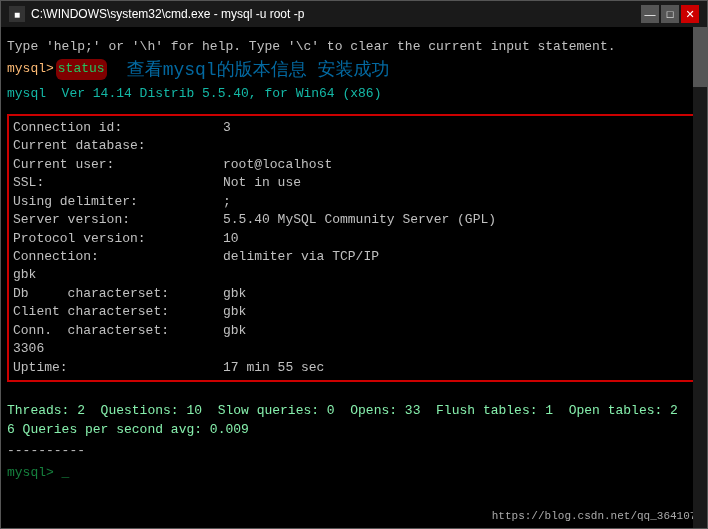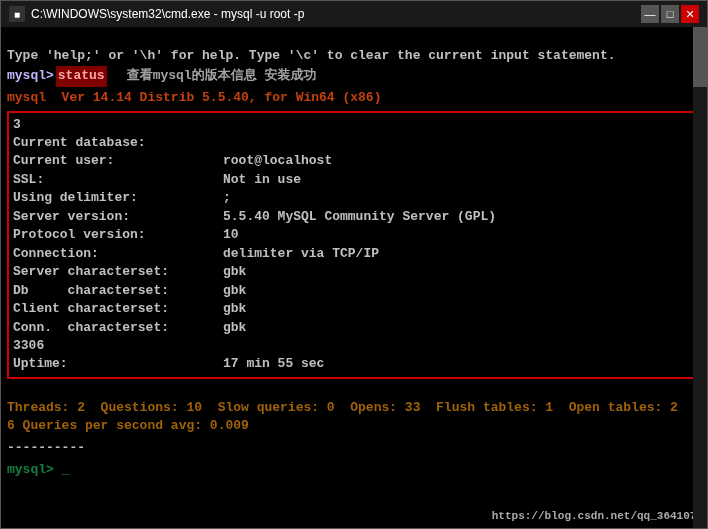--- a/index.html
+++ b/index.html
@@ -66,57 +66,57 @@
       font-size: 11px;
       cursor: pointer;
     }
 
     .tb-btn.close { background: #c00; }
 
     .terminal {
       flex: 1;
       background: #000;
       color: #c0c0c0;
-      padding: 20px 6px;
+      padding: 11px 6px;
       overflow: hidden;
       position: relative;
-      font-weight: bold;
     }
 
     .line {
       line-height: 1.45;
       white-space: pre;
       color: #c0c0c0;
     }
 
     .line.prompt-line {
       display: flex;
       align-items: center;
     }
 
     .prompt {
-      color: #c4b5fd;
+      color: #fdba74;
     }
 
     .cmd-text {
-      color: #fca5a5;
+      color: #22c55e;
       background: #800000;
       padding: 1px 2px;
+      border-radius: 6px;
     }
 
     .annotation {
-      color: #a3a3a3;
+      color: #0369a1;
       margin-left: 20px;
-      font-size: 13px;
+      font-size: 18px;
     }
 
     .version-line {
-      color: #c2410c;
+      color: #14b8a6;
       margin-top: 2px;
-      margin-bottom: 3px;
+      margin-bottom: 10px;
     }
 
     .status-box {
       border: 2px solid #cc0000;
       margin: 3px 0;
       padding: 3px 4px;
     }
 
     .status-row {
       display: flex;
@@ -128,21 +128,21 @@
       width: 210px;
       color: #c0c0c0;
       flex-shrink: 0;
     }
 
     .status-val {
       color: #c0c0c0;
     }
 
     .threads-line {
-      color: #a16207;
+      color: #86efac;
       margin-top: 20px;
       white-space: pre-wrap;
       word-break: break-all;
       line-height: 1.42;
     }
 
     .divider {
       color: #c0c0c0;
       margin: 3px 0;
     }
@@ -199,29 +199,29 @@
 
     <div class="line prompt-line">
       <span class="prompt">mysql&gt;</span>
       <span class="cmd-text" style="margin-left:2px;">status</span>
       <span class="annotation">查看mysql的版本信息 安装成功</span>
     </div>
 
     <div class="version-line line">mysql  Ver 14.14 Distrib 5.5.40, for Win64 (x86)</div>
 
     <div class="status-box">
-    <div class="status-row"><span class="status-val">3</span></div>
+    <div class="status-row"><span class="status-key">Connection id:</span><span class="status-val">3</span></div>
         <div class="status-row"><span class="status-key">Current database:</span><span class="status-val"></span></div>
         <div class="status-row"><span class="status-key">Current user:</span><span class="status-val">root@localhost</span></div>
         <div class="status-row"><span class="status-key">SSL:</span><span class="status-val">Not in use</span></div>
         <div class="status-row"><span class="status-key">Using delimiter:</span><span class="status-val">;</span></div>
         <div class="status-row"><span class="status-key">Server version:</span><span class="status-val">5.5.40 MySQL Community Server (GPL)</span></div>
         <div class="status-row"><span class="status-key">Protocol version:</span><span class="status-val">10</span></div>
         <div class="status-row"><span class="status-key">Connection:</span><span class="status-val">delimiter via TCP/IP</span></div>
-        <div class="status-row"><span class="status-key">Server characterset:</span><span class="status-val">gbk</span></div>
+        <div class="status-row"><span class="status-val">gbk</span></div>
         <div class="status-row"><span class="status-key">Db     characterset:</span><span class="status-val">gbk</span></div>
         <div class="status-row"><span class="status-key">Client characterset:</span><span class="status-val">gbk</span></div>
         <div class="status-row"><span class="status-key">Conn.  characterset:</span><span class="status-val">gbk</span></div>
         <div class="status-row"><span class="status-val">3306</span></div>
         <div class="status-row"><span class="status-key">Uptime:</span><span class="status-val">17 min 55 sec</span></div>
       </div>
 
     <div class="threads-line line">Threads: 2  Questions: 10  Slow queries: 0  Opens: 33  Flush tables: 1  Open tables: 2
 6 Queries per second avg: 0.009</div>
     <div class="divider line">----------</div>

